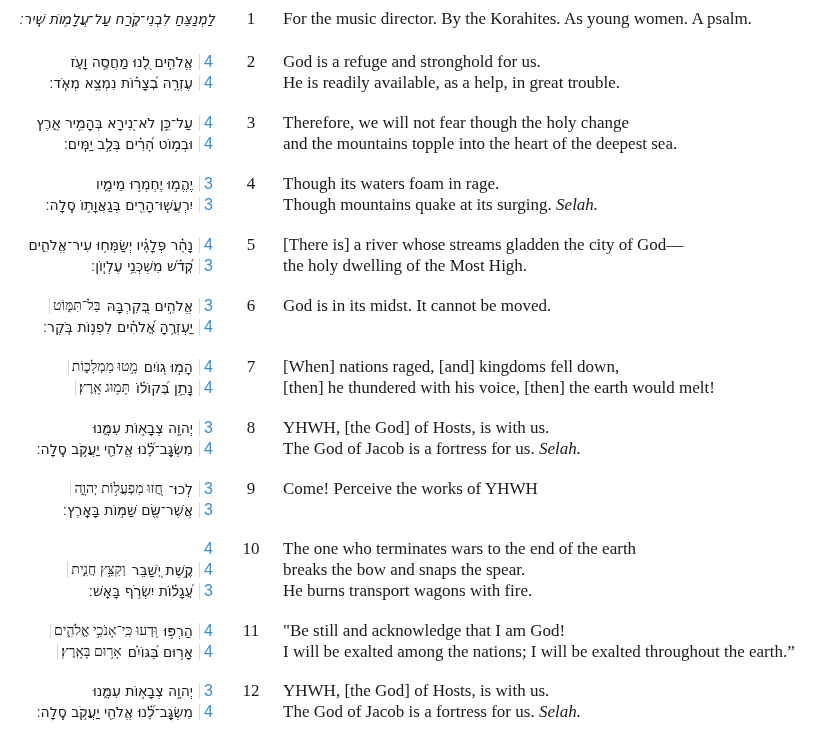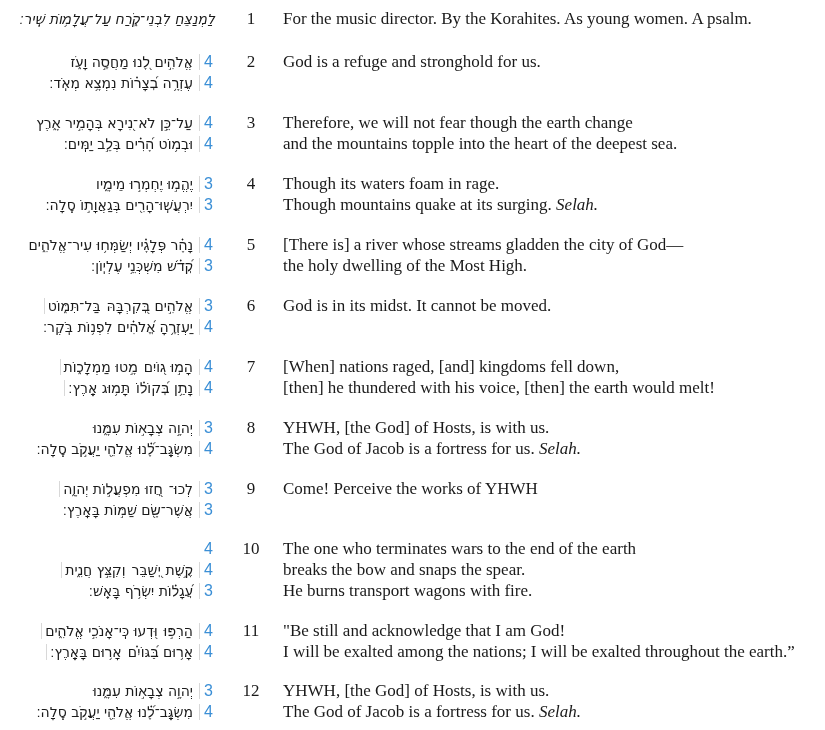--- a/index.html
+++ b/index.html
@@ -61,20 +61,21 @@
       flex: 0 0 auto;
       display: inline-flex;
       flex-direction: row;
       gap: 0;
     }
     .seg {
       padding: 0 3px;
     }
     .seg + .seg {
       border-left: 1px solid #d8d8d8;
+      font-family: Liberation Serif, serif;
     }
     .heb-plain {
       direction: rtl;
       unicode-bidi: isolate;
       font-family: "DejaVu Sans", "Liberation Sans", sans-serif;
       font-size: 14px;
       color: #1a1a1a;
       flex: 0 0 auto;
       padding-right: 3px;
       font-style: italic;
@@ -130,41 +131,42 @@
       <div class="heb-line">
         <span class="count">4</span>
         <span class="heb-text">
             <span class="seg">עֶזְרָ֥ה בְ֝צָר֗וֹת נִמְצָ֥א מְאֹֽד׃</span>
           </span>
       </div>
     </div>
     <div class="vnum">2</div>
     <div class="eng-col">
       <div class="eng-line">God is a refuge and stronghold for us.</div>
+      <div class="eng-line">He is readily available, as a help, in great trouble.</div>
     </div>
   </div>
 
   <div class="verse" style="top:112px;">
     <div class="heb-col">
       <div class="heb-line">
         <span class="count">4</span>
         <span class="heb-text">
             <span class="seg">עַל־כֵּ֣ן לֹא־נִ֭ירָא בְּהָמִ֣יר אָ֑רֶץ</span>
           </span>
       </div>
       <div class="heb-line">
         <span class="count">4</span>
         <span class="heb-text">
             <span class="seg">וּבְמ֥וֹט הָ֝רִ֗ים בְּלֵ֣ב יַמִּֽים׃</span>
           </span>
       </div>
     </div>
     <div class="vnum">3</div>
     <div class="eng-col">
-      <div class="eng-line">Therefore, we will not fear though the earth change</div>
+      <div class="eng-line">Therefore, we will not fear though the holy change</div>
       <div class="eng-line">and the mountains topple into the heart of the deepest sea.</div>
     </div>
   </div>
 
   <div class="verse" style="top:173px;">
     <div class="heb-col">
       <div class="heb-line">
         <span class="count">3</span>
         <span class="heb-text">
             <span class="seg">יֶהֱמ֣וּ יֶחְמְר֣וּ מֵימָ֑יו</span>

